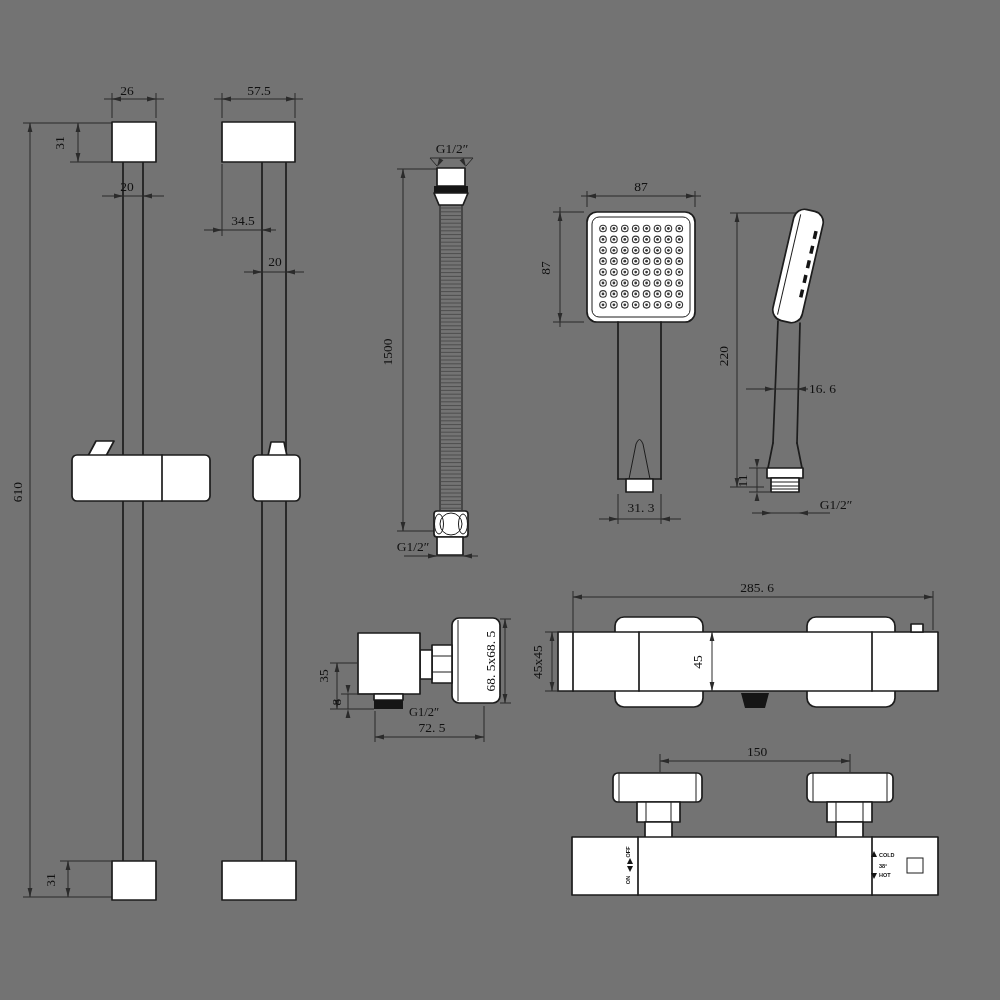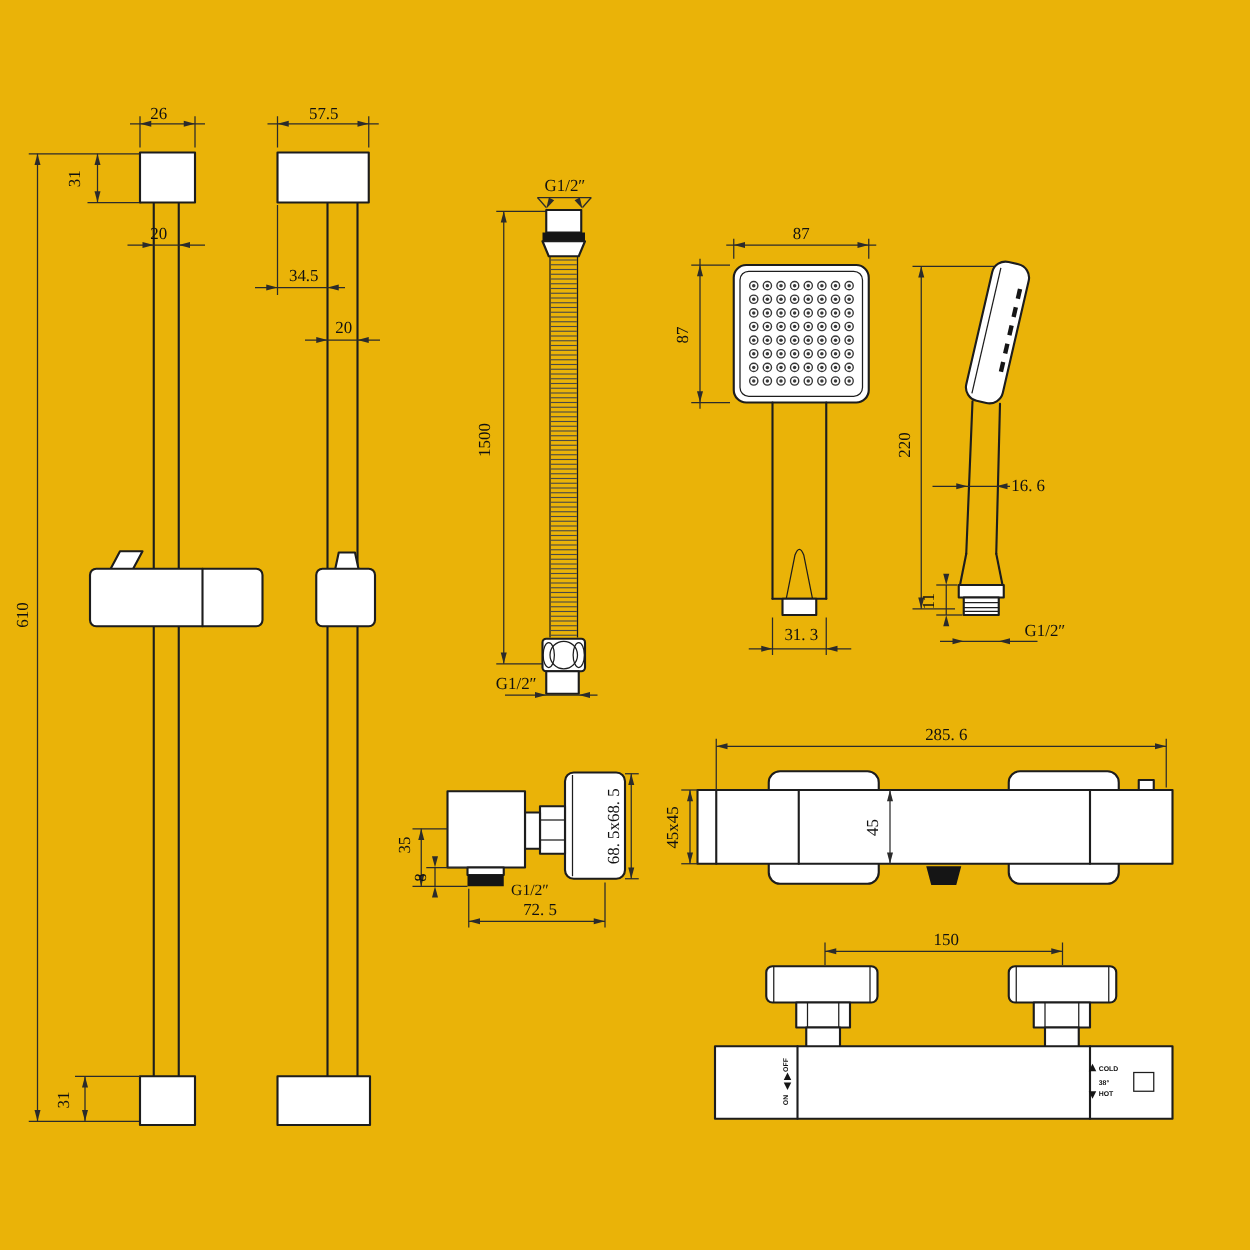--- a/index.html
+++ b/index.html
@@ -1,16 +1,16 @@
 <!DOCTYPE html>
 <html><head>
 <meta charset="utf-8">
 <style>
   html,body{margin:0;padding:0;background:#ffffff;}
-  .canvas{position:relative;width:1000px;height:1000px;background:#eab308;overflow:hidden;}
+  .canvas{position:relative;width:1000px;height:1000px;background:#737373;overflow:hidden;}
   svg{display:block;}
   .obj{fill:none;stroke:#1d1d1d;stroke-width:1.7;stroke-linejoin:round;stroke-linecap:round;}
   .objw{fill:#ffffff;stroke:#1d1d1d;stroke-width:1.7;stroke-linejoin:round;}
   .thin{fill:none;stroke:#1d1d1d;stroke-width:1;}
   .dim{fill:none;stroke:#2b2b2b;stroke-width:1;}
   .ah{fill:#2b2b2b;stroke:none;}
   .dark{fill:#151515;stroke:none;}
   .dimtxt{font-family:"Liberation Serif",serif;font-size:13.5px;fill:#111111;}
   .dimtxt12{font-family:"Liberation Serif",serif;font-size:12.5px;fill:#111111;}
   .tinytxt{font-family:"Liberation Sans",sans-serif;font-size:5.5px;font-weight:bold;fill:#111111;}

